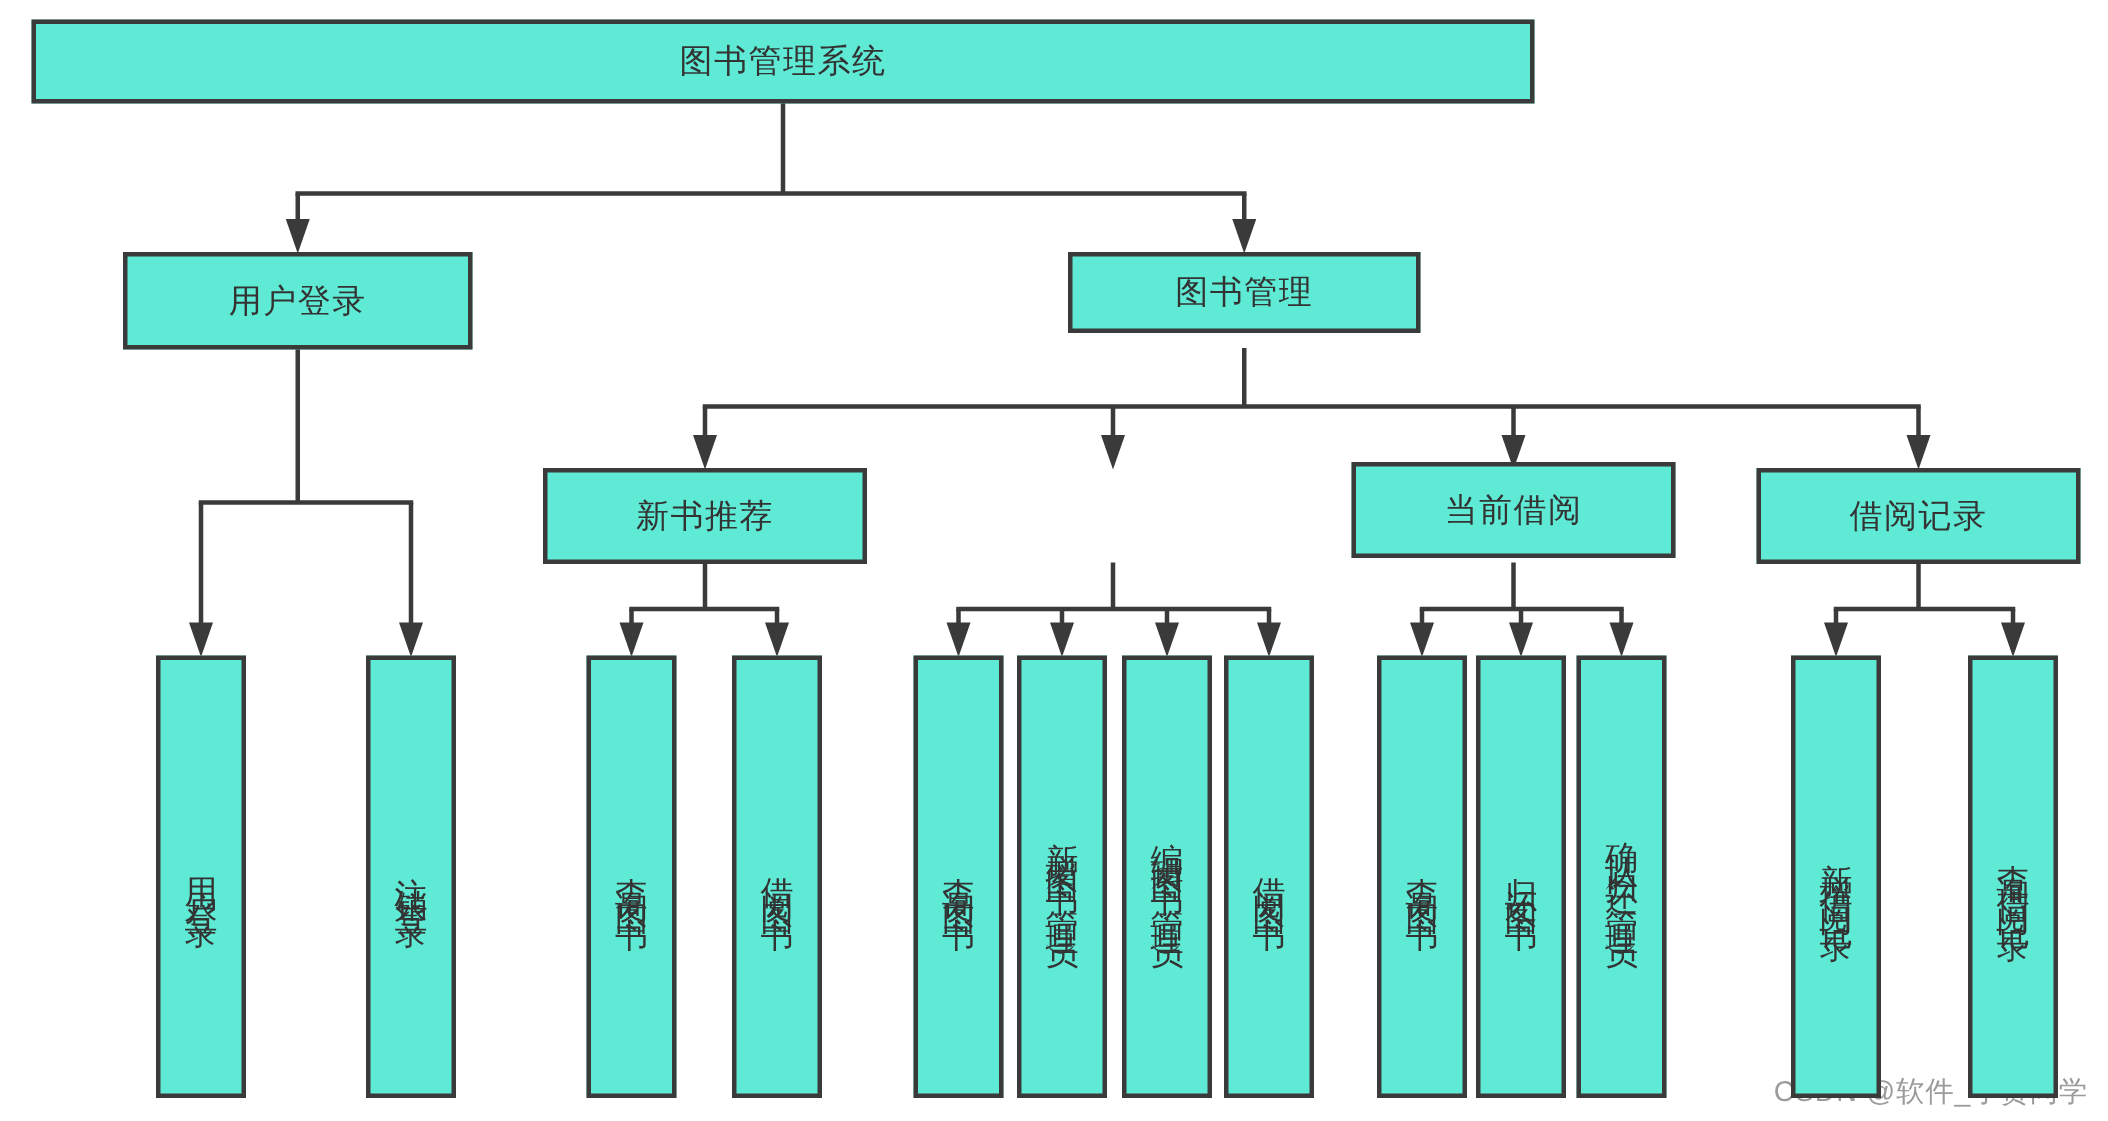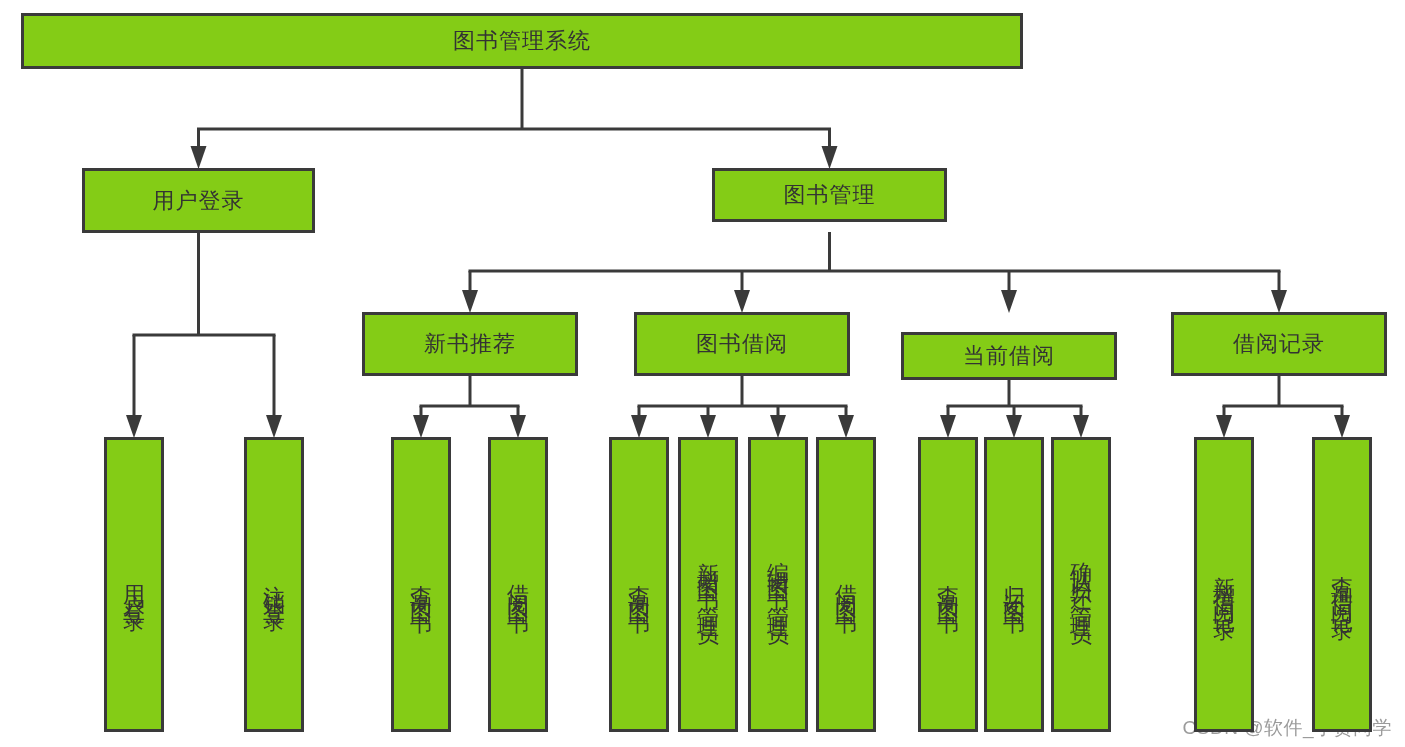--- a/index.html
+++ b/index.html
@@ -19,21 +19,21 @@
   #connectors {
     position: absolute;
     left: 0;
     top: 0;
     width: 1405px;
     height: 747px;
   }
   .node {
     position: absolute;
     box-sizing: border-box;
-    background: #84cc16;
+    background: #5eead4;
     border: 3px solid var(--line, #3a3a3a);
     color: var(--text, #333333);
     display: flex;
     align-items: center;
     justify-content: center;
     font-family: Liberation Serif, serif;
   }
   .node.h .lbl {
     font-size: 22px;
     letter-spacing: 1px;
@@ -121,24 +121,21 @@
     </div>
     <div class="node h" style="left: 82px; top: 168px; width: 233px; height: 65px;">
       <span class="lbl">用户登录</span>
     </div>
     <div class="node h" style="left: 712px; top: 168px; width: 235px; height: 54px;">
       <span class="lbl">图书管理</span>
     </div>
     <div class="node h" style="left: 362px; top: 312px; width: 216px; height: 64px;">
       <span class="lbl">新书推荐</span>
     </div>
-    <div class="node h" style="left: 634px; top: 312px; width: 216px; height: 64px;">
-      <span class="lbl">图书借阅</span>
-    </div>
-    <div class="node h" style="left: 901px; top: 332px; width: 216px; height: 48px;">
+    <div class="node h" style="left: 901px; top: 308px; width: 216px; height: 64px;">
       <span class="lbl">当前借阅</span>
     </div>
     <div class="node h" style="left: 1171px; top: 312px; width: 216px; height: 64px;">
       <span class="lbl">借阅记录</span>
     </div>
     <div class="node v" style="left: 104px; top: 437px; width: 60px; height: 295px;">
       <span class="lbl">用户登录</span>
     </div>
     <div class="node v" style="left: 244px; top: 437px; width: 60px; height: 295px;">
       <span class="lbl">注销登录</span>

